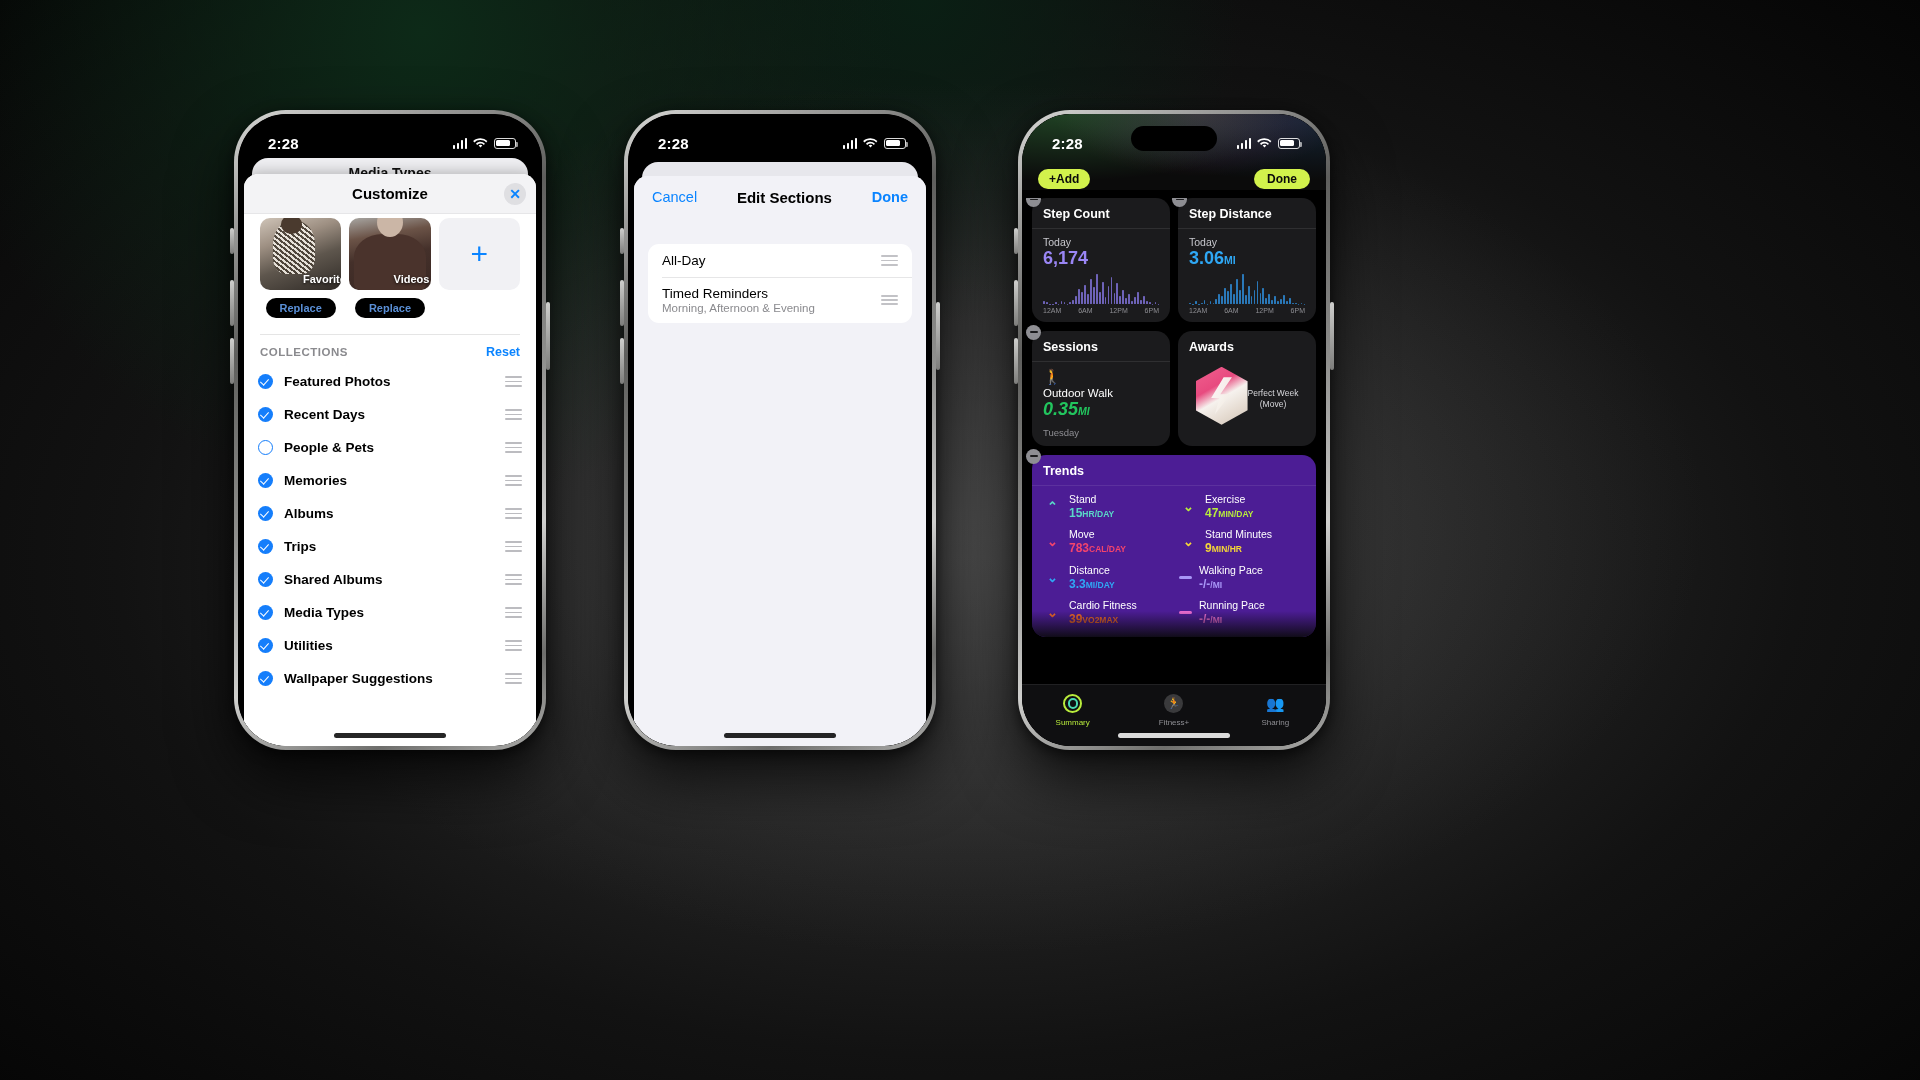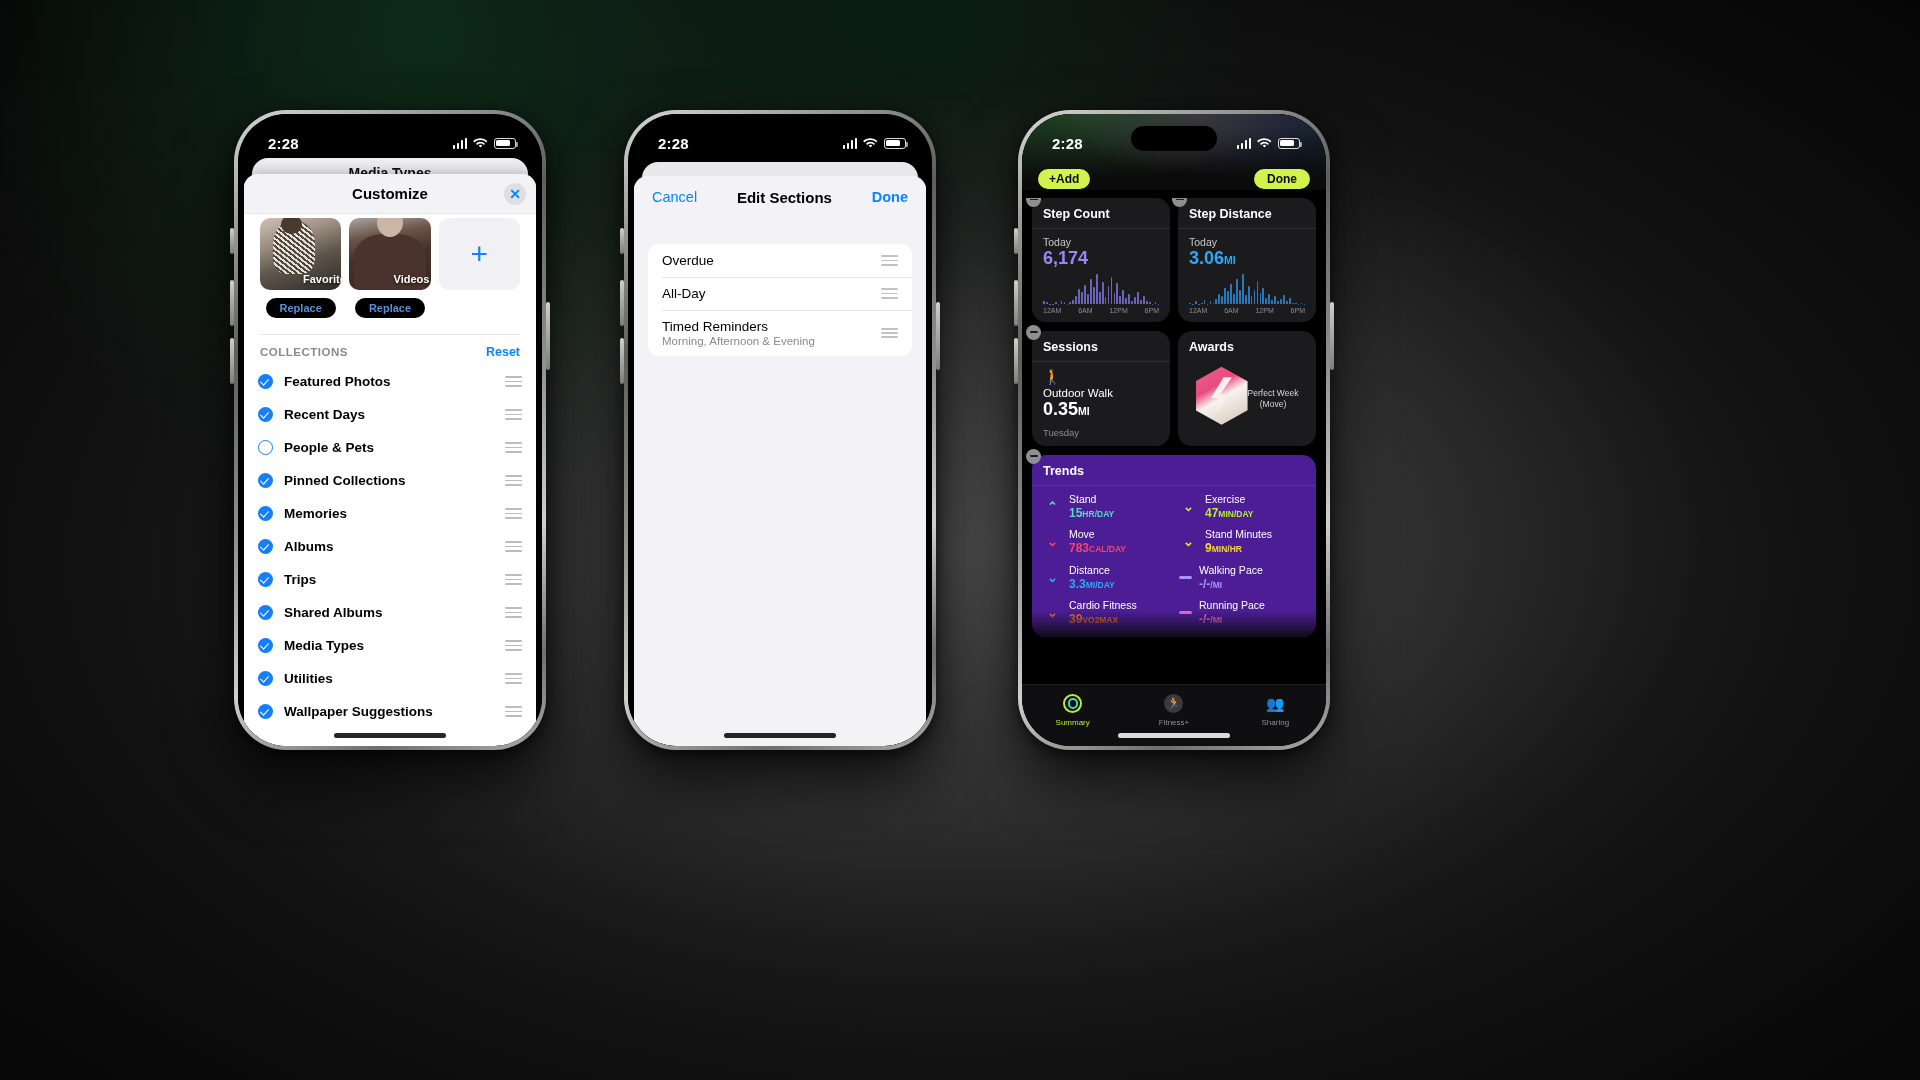--- a/index.html
+++ b/index.html
@@ -238,21 +238,21 @@
     background:#8e8e93; display:flex; align-items:center; justify-content:center; z-index:5;
   }
   .minus i{ display:block; width:8px; height:1.8px; background:#1b1b1d; border-radius:1px; }
   .card-title{ font-size:12.5px; font-weight:700; color:#fff; margin-bottom:7px; }
   .card-sep{ height:1px; background:rgba(255,255,255,.09); margin:0 -11px 7px -11px; }
   .metric-label{ font-size:10.5px; color:#c7c7cc; margin-bottom:1px; }
   .metric-val{ font-size:18px; font-weight:600; line-height:1.1; }
   .metric-val small{ font-size:10.5px; font-weight:700; }
   .v-purple{ color:#9a86f5; }
   .v-blue{ color:#2fa8f5; }
-  .v-green{ color:#ffffff; }
+  .v-green{ color:#22c55e;font-style:italic; }
   .chart{ height:30px; display:flex; align-items:flex-end; gap:1.2px; margin-top:5px; }
   .chart b{ display:block; flex:1; border-radius:.6px; }
   .chart.purple b{ background:#6e63b8; }
   .chart.blue b{ background:#2a78b8; }
   .axis{ display:flex; justify-content:space-between; margin-top:3px; }
   .axis span{ font-size:7px; color:#8e8e93; }
   .walk-icon{ font-size:15px; line-height:1; margin-bottom:3px; }
   .sess-day{ font-size:9.5px; color:#8e8e93; margin-top:7px; }
   .award-wrap{ display:flex; align-items:center; justify-content:center; padding-top:6px; }
   .badge{
@@ -384,29 +384,20 @@
                 <div class="cbox off"></div>
                 <div class="coll-name">People &amp; Pets</div>
                 <div class="grip">
                   <i></i>
                   <i></i>
                   <i></i>
                 </div>
               </div>
               <div class="coll-row">
                 <div class="cbox on"></div>
-                <div class="coll-name">Pinned Collections</div>
-                <div class="grip">
-                  <i></i>
-                  <i></i>
-                  <i></i>
-                </div>
-              </div>
-              <div class="coll-row">
-                <div class="cbox on"></div>
                 <div class="coll-name">Memories</div>
                 <div class="grip">
                   <i></i>
                   <i></i>
                   <i></i>
                 </div>
               </div>
               <div class="coll-row">
                 <div class="cbox on"></div>
                 <div class="coll-name">Albums</div>
@@ -497,30 +488,20 @@
 
       <div class="p2-backcard"></div>
 
       <div class="sheet2">
         <div class="sheet2-head">
           <div class="nav-btn">Cancel</div>
           <div class="sheet2-title">Edit Sections</div>
           <div class="nav-btn bold">Done</div>
         </div>
         <div class="sec-group" id="sec-group">
-            <div class="sec-row">
-              <div class="sec-texts">
-                <div class="sec-name">Overdue</div>
-              </div>
-              <div class="grip2">
-                <i></i>
-                <i></i>
-                <i></i>
-              </div>
-            </div>
             <div class="sec-row">
               <div class="sec-texts">
                 <div class="sec-name">All-Day</div>
               </div>
               <div class="grip2">
                 <i></i>
                 <i></i>
                 <i></i>
               </div>
             </div>

